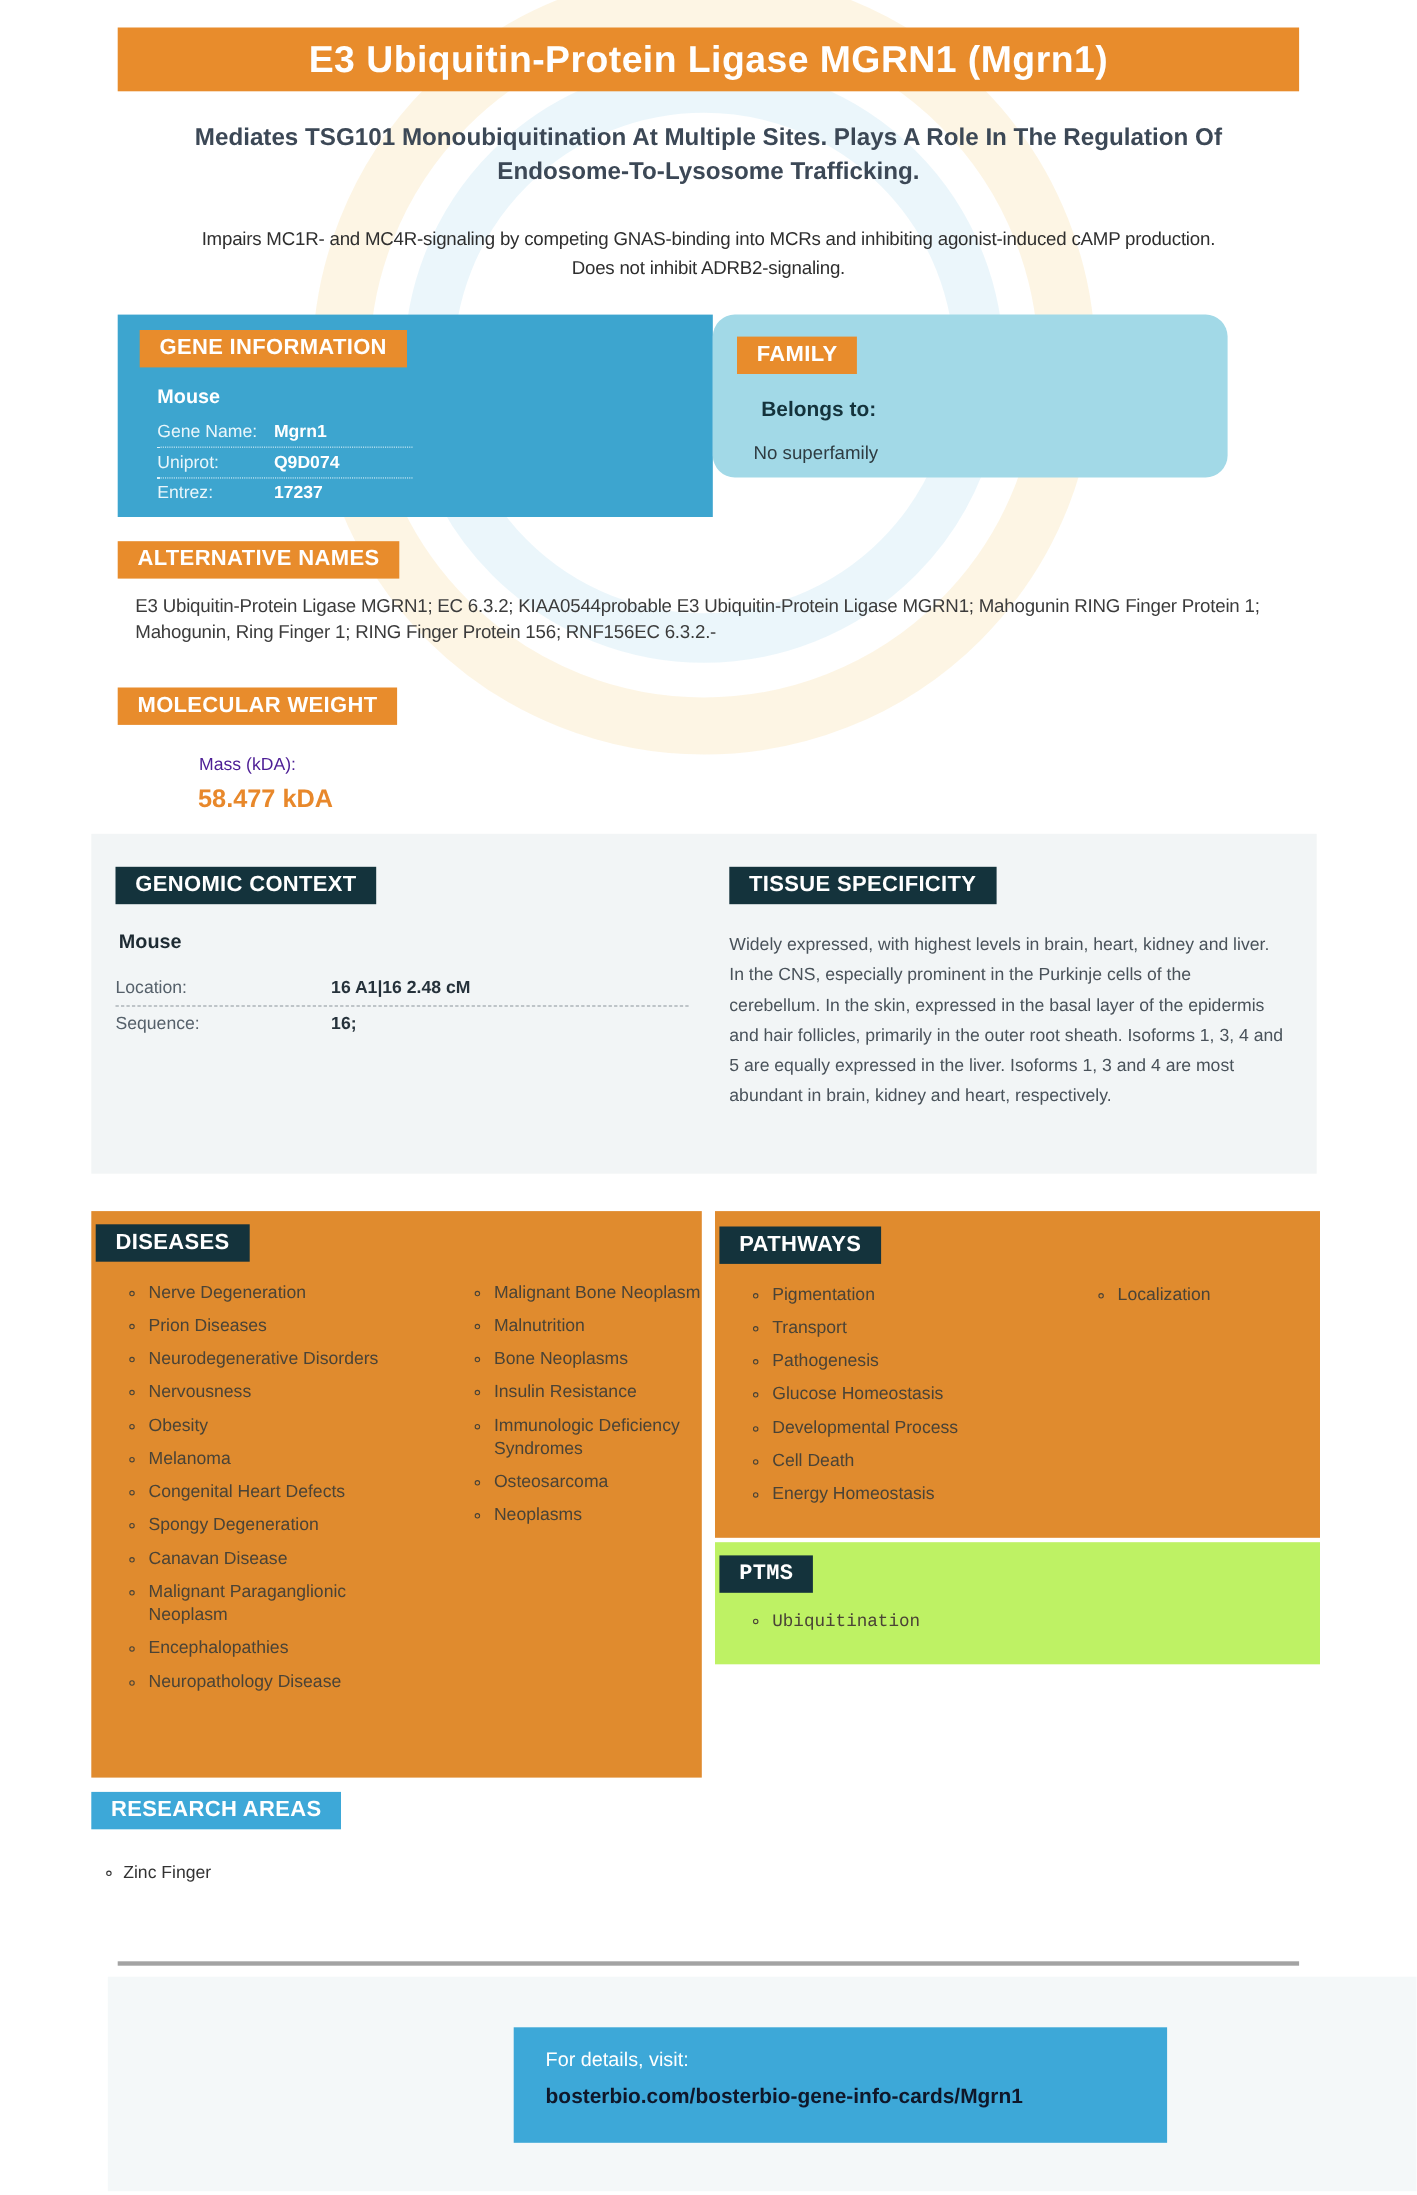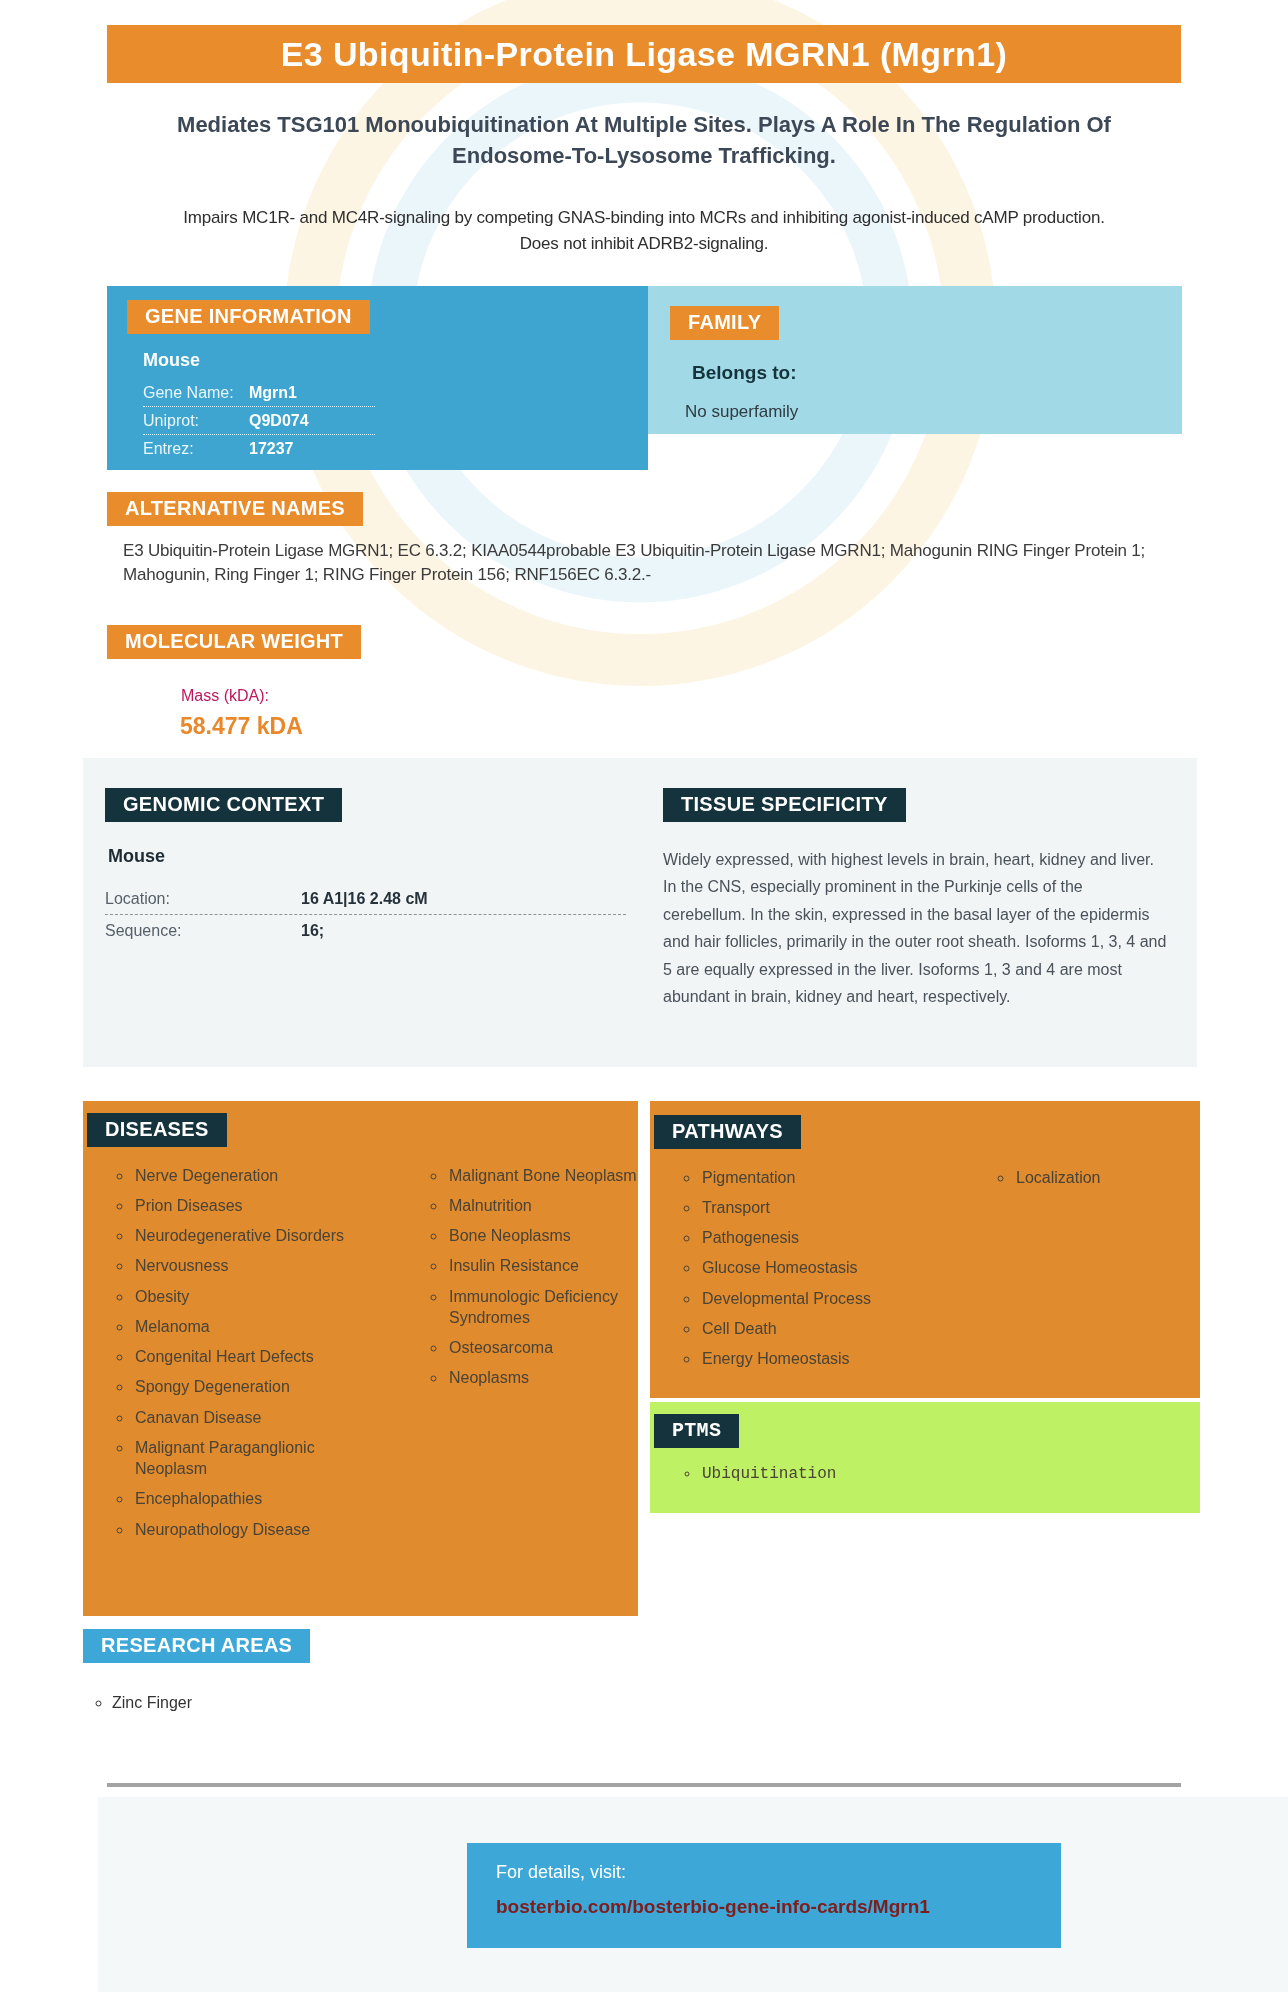--- a/index.html
+++ b/index.html
@@ -40,35 +40,35 @@
   .top-grid { margin:29px 0 0 107px; display:flex; align-items:flex-start; }
   .gene-box { width:541px; min-height:184px; background:#3DA5CF; }
   .gene-box .badge { margin:14px 0 0 20px; }
   .gene-species { margin:16px 0 0 36px; font-size:18px; font-weight:700; color:#ffffff; }
   .gene-rows { margin:8px 0 0 36px; width:232px; }
   .gene-row { display:flex; padding:5px 0 4px 0; font-size:16px; color:#EAF6FB; }
   .gene-row.sep { border-bottom:1px dotted #DCF1F9; }
   .gene-row .lbl { width:106px; }
   .gene-row .val { font-weight:700; color:#ffffff; }
 
-  .family-box { width:534px; min-height:148px; background:#A2D9E7; }
+  .family-box { width:468px; min-height:148px; background:#A2D9E7;border-radius:20px; }
   .family-box .badge { margin:20px 0 0 22px; }
   .family-label { margin:22px 0 0 44px; font-size:19px; font-weight:700; color:#14333C; }
   .family-value { margin:18px 0 0 37px; font-size:17px; color:#2E3B41; }
 
   
   .altnames-badge-row { margin:22px 0 0 107px; }
   .altnames-text {
     margin:13px 120px 0 123px; font-size:17px; line-height:1.42;
     color:#3B3B3B; letter-spacing:-0.2px;
   }
 
   
   .mw-badge-row { margin:37px 0 0 107px; }
-  .mw-label { margin:28px 0 0 181px; font-size:16px; color:#be185d; }
+  .mw-label { margin:28px 0 0 181px; font-size:16px; color:#4c1d95; }
   .mw-value { margin:8px 0 0 180px; font-size:23px; font-weight:700; color:#E8882B; }
 
   
   .context-card {
     margin:18px 0 0 83px; width:1114px; min-height:309px;
     background:#F2F5F6; display:flex;
   }
   .ctx-left  { width:545px; padding:30px 0 0 22px; }
   .ctx-species { margin:24px 0 0 3px; font-size:18px; font-weight:700; color:#1E2B33; }
   .ctx-rows { margin:16px 0 0 0; width:521px; }
@@ -107,21 +107,21 @@
   .divider { margin:71px 107px 0 107px; height:4px; background:#A3A3A3; }
   .footer {
     margin:10px 0 0 98px; width:1190px; height:195px;
     background:#F4F8F9; position:relative;
   }
   .footer-blue {
     position:absolute; left:369px; top:46px; width:594px; height:105px;
     background:#3DA8D8; padding:19px 0 0 29px;
   }
   .footer-line1 { font-size:18px; color:#ffffff; }
-  .footer-link  { margin-top:13px; font-size:19px; font-weight:700; color:#7f1d1d; cursor:pointer; }
+  .footer-link  { margin-top:13px; font-size:19px; font-weight:700; color:#0f172a; cursor:pointer; }
 </style>
 </head>
 <body>
 
 <div class="page">
 
   <svg class="watermark" width="800" height="820">
     <circle cx="400" cy="400" r="330" fill="none" stroke="#FCF2DB" stroke-width="52" opacity="0.75"></circle>
     <circle cx="400" cy="400" r="250" fill="none" stroke="#DDF0F8" stroke-width="45" opacity="0.6"></circle>
   </svg>

